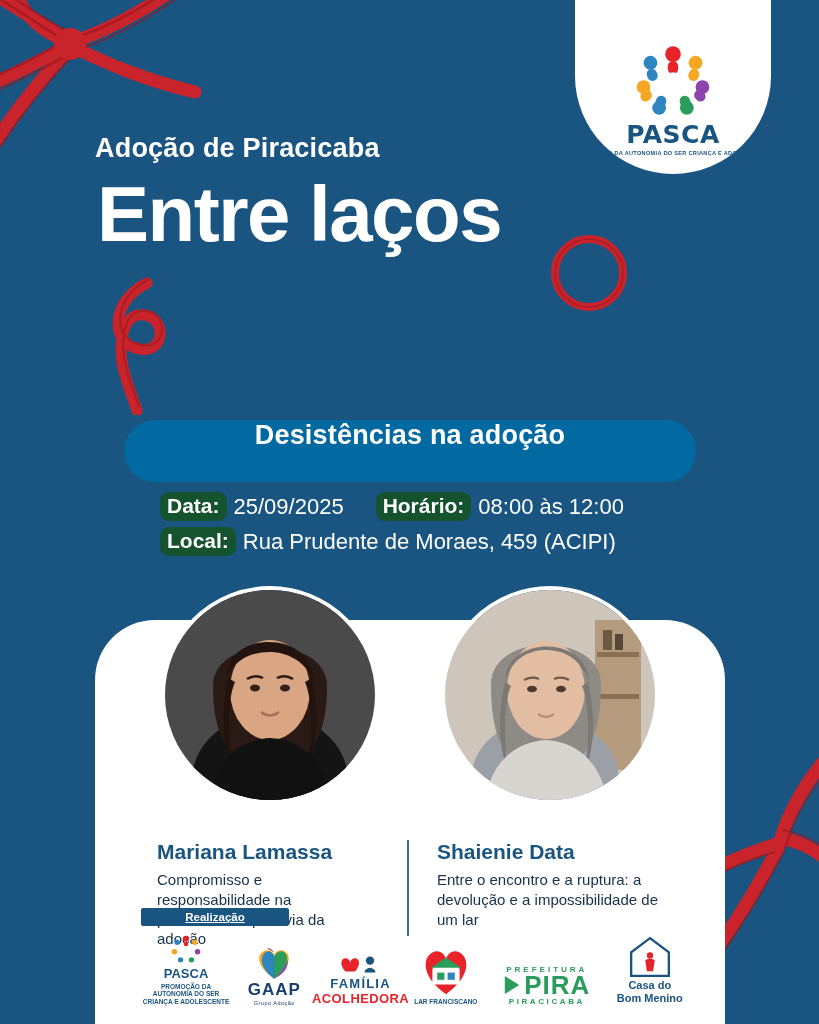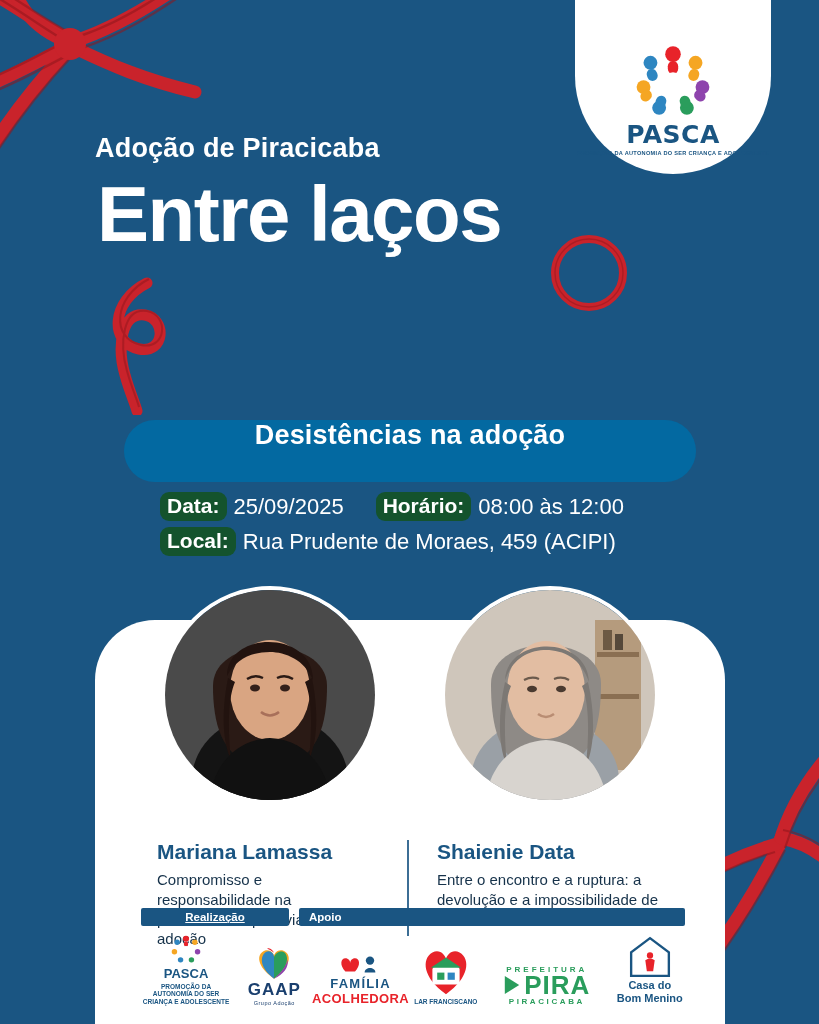--- a/index.html
+++ b/index.html
@@ -286,21 +286,20 @@
     </div>
 
     <div class="speaker-col" id="speaker-2">
       <div class="sp-name">Shaienie Data</div>
       <div class="sp-desc">Entre o encontro e a ruptura: a devolução e a impossibilidade de um lar</div>
     </div>
 
     <div id="sponsors">
       <div class="spon-head">
         <div class="spon-label" id="label-realizacao">Realização</div>
-        <div class="spon-label" id="label-apoio">Apoio</div>
       </div>
       <div class="logos">
 
         <div class="logo-box" style="width:92px">
           <svg width="42" height="38" viewBox="0 0 100 90">
             <circle cx="50" cy="14" r="9" fill="#e8232a"></circle>
               <rect x="44" y="22" width="12" height="15" rx="6" fill="#e8232a"></rect>
             <circle cx="76" cy="24" r="8" fill="#f5a623"></circle>
               <circle cx="84" cy="52" r="8" fill="#8e44ad"></circle>
             <circle cx="66" cy="76" r="8" fill="#2a9d5c"></circle>

